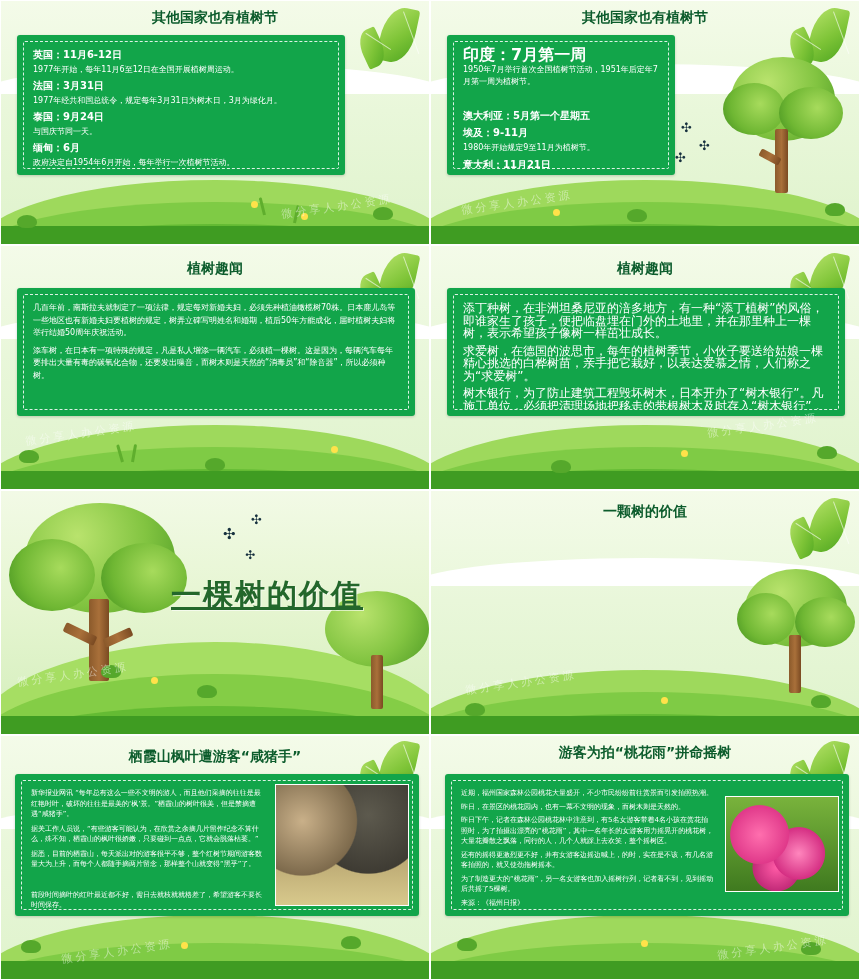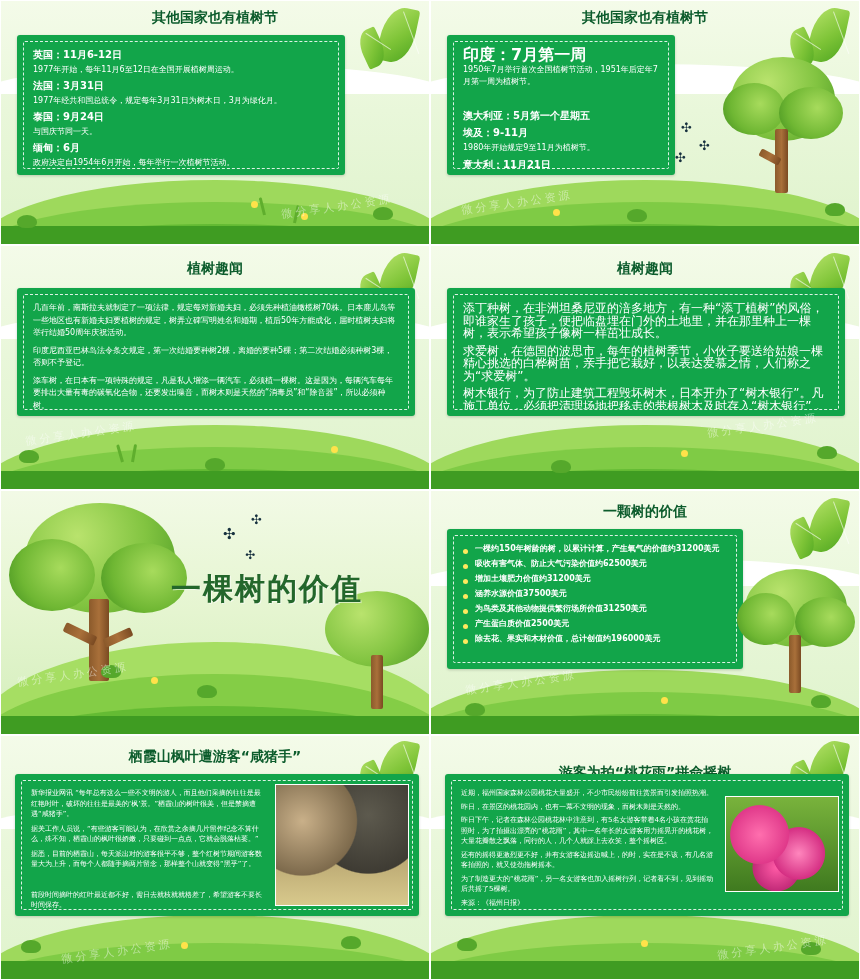--- a/index.html
+++ b/index.html
@@ -240,21 +240,20 @@
     <div class="band"></div>
     <div class="wave" style="bottom:150px;height:30px;"></div>
 
     <div class="hdr" style="top:14px;">植树趣闻</div>
     <div class="leaf" style="right:14px;top:6px;"></div>
     <div class="leaf small" style="right:46px;top:28px;transform:rotate(-25deg);"></div>
 
     <div class="card" style="left:16px;top:42px;width:398px;height:128px;">
       <div class="inner" style="font-size:8px;line-height:12.5px;">
         <p class="line">几百年前，南斯拉夫就制定了一项法律，规定每对新婚夫妇，必须先种植油橄榄树70株。日本鹿儿岛等一些地区也有新婚夫妇要植树的规定，树弄立碑写明姓名和婚期，植后50年方能成化，届时植树夫妇将举行结婚50周年庆祝活动。</p>
-        <p class="line" style="margin-top:5px;">印度尼西亚巴林岛法令条文规定，第一次结婚要种树2棵，离婚的要种5棵；第二次结婚必须种树3棵，否则不予登记。</p>
         <p class="line" style="margin-top:5px;">添车树，在日本有一项特殊的规定，凡是私人增添一辆汽车，必须植一棵树。这是因为，每辆汽车每年要排出大量有毒的碳氧化合物，还要发出噪音，而树木则是天然的“消毒员”和“除音器”，所以必须种树。</p>
       </div>
     </div>
 
     <div class="bush" style="left:18px;top:204px;"></div>
     <div class="bush" style="left:204px;top:212px;"></div>
     <div class="blade" style="left:120px;top:198px;transform:rotate(-16deg);"></div>
     <div class="blade" style="left:130px;top:198px;transform:rotate(10deg);"></div>
     <div class="dande" style="left:330px;top:200px;"></div>
     <div class="wm" style="left:24px;bottom:48px;">微分享人办公资源</div>
@@ -304,51 +303,40 @@
 
     <div class="tree" style="right:-10px;top:100px;width:120px;height:120px;">
       <div class="crown" style="left:6px;top:0;width:104px;height:76px;"></div>
       <div class="trunk" style="left:52px;top:64px;width:12px;height:54px;"></div>
     </div>
 
     <div class="bird" style="left:222px;top:36px;font-size:15px;">✣</div>
     <div class="bird" style="left:250px;top:22px;font-size:13px;">✣</div>
     <div class="bird" style="left:244px;top:58px;font-size:12px;">✣</div>
 
-    <div class="bigtitle" style="left:170px;top:78px;">一棵树的价值</div>
+    <div class="bigtitle" style="left:170px;top:84px;text-decoration:underline;">一棵树的价值</div>
 
     <div class="bush" style="left:100px;top:174px;"></div>
     <div class="bush" style="left:196px;top:194px;"></div>
     <div class="dande" style="left:150px;top:186px;"></div>
     <div class="wm" style="left:16px;bottom:52px;">微分享人办公资源</div>
   </div>
 
   <div class="slide">
     <div class="sky"></div>
     <div class="hill h1"></div>
     <div class="hill h2" style="bottom:-10px;height:52px;"></div>
     <div class="hill h3" style="bottom:-18px;height:38px;"></div>
     <div class="band"></div>
     <div class="wave" style="bottom:148px;height:28px;"></div>
 
     <div class="hdr" style="top:12px;">一颗树的价值</div>
     <div class="leaf" style="right:14px;top:6px;"></div>
     <div class="leaf small" style="right:46px;top:28px;transform:rotate(-25deg);"></div>
 
-    <div class="card" style="left:16px;top:38px;width:296px;height:140px;">
-      <div class="inner" style="font-size:8px;line-height:11px;">
-        <div class="li">一棵约150年树龄的树，以累计计算，产生氧气的价值约31200美元</div>
-        <div class="li">吸收有害气体、防止大气污染价值约62500美元</div>
-        <div class="li">增加土壤肥力价值约31200美元</div>
-        <div class="li">涵养水源价值37500美元</div>
-        <div class="li">为鸟类及其他动物提供繁衍场所价值31250美元</div>
-        <div class="li">产生蛋白质价值2500美元</div>
-        <div class="li">除去花、果实和木材价值，总计创值约196000美元</div>
-      </div>
-    </div>
 
     <div class="tree" style="right:2px;top:78px;width:120px;height:124px;">
       <div class="crown" style="left:8px;top:0;width:102px;height:78px;"></div>
       <div class="crown c2" style="left:0px;top:24px;width:58px;height:52px;"></div>
       <div class="crown c2" style="left:58px;top:28px;width:60px;height:50px;"></div>
       <div class="trunk" style="left:52px;top:66px;width:12px;height:58px;"></div>
     </div>
 
     <div class="bush" style="left:380px;top:204px;"></div>
     <div class="bush" style="left:34px;top:212px;"></div>
@@ -383,21 +371,21 @@
     <div class="wm" style="left:60px;bottom:20px;">微分享人办公资源</div>
   </div>
 
   <div class="slide">
     <div class="sky"></div>
     <div class="hill h1"></div>
     <div class="hill h2" style="bottom:-10px;height:46px;"></div>
     <div class="band"></div>
     <div class="wave" style="bottom:150px;height:26px;"></div>
 
-    <div class="hdr" style="top:28px;">游客为拍“桃花雨”拼命摇树</div>
+    <div class="hdr" style="top:8px;">游客为拍“桃花雨”拼命摇树</div>
     <div class="leaf" style="right:14px;top:4px;"></div>
     <div class="leaf small" style="right:46px;top:26px;transform:rotate(-25deg);"></div>
 
     <div class="card" style="left:14px;top:38px;width:404px;height:142px;">
       <div class="inner" style="font-size:7px;line-height:10.5px;padding-right:128px;">
         <p class="line">近期，福州国家森林公园桃花大量盛开，不少市民纷纷前往赏景而引发拍照热潮。</p>
         <p class="line" style="margin-top:3px;">昨日，在景区的桃花园内，也有一幕不文明的现象，而树木则是天然的。</p>
         <p class="line" style="margin-top:3px;">昨日下午，记者在森林公园桃花林中注意到，有5名女游客带着4名小孩在赏花拍照时，为了拍摄出漂亮的“桃花雨”，其中一名年长的女游客用力摇晃开的桃花树，大量花瓣散之飘落，同行的人，几个人就踩上去欢笑，整个摇树区。</p>
         <p class="line" style="margin-top:3px;">还有的摇得更激烈更不好，并有女游客边摇边喊上，的时，实在是不该，有几名游客拍照的，就又使劲拖树摇本。</p>
         <p class="line" style="margin-top:3px;">为了制造更大的“桃花雨”，另一名女游客也加入摇树行列，记者看不到，见到摇动后共摇了5棵树。</p>

